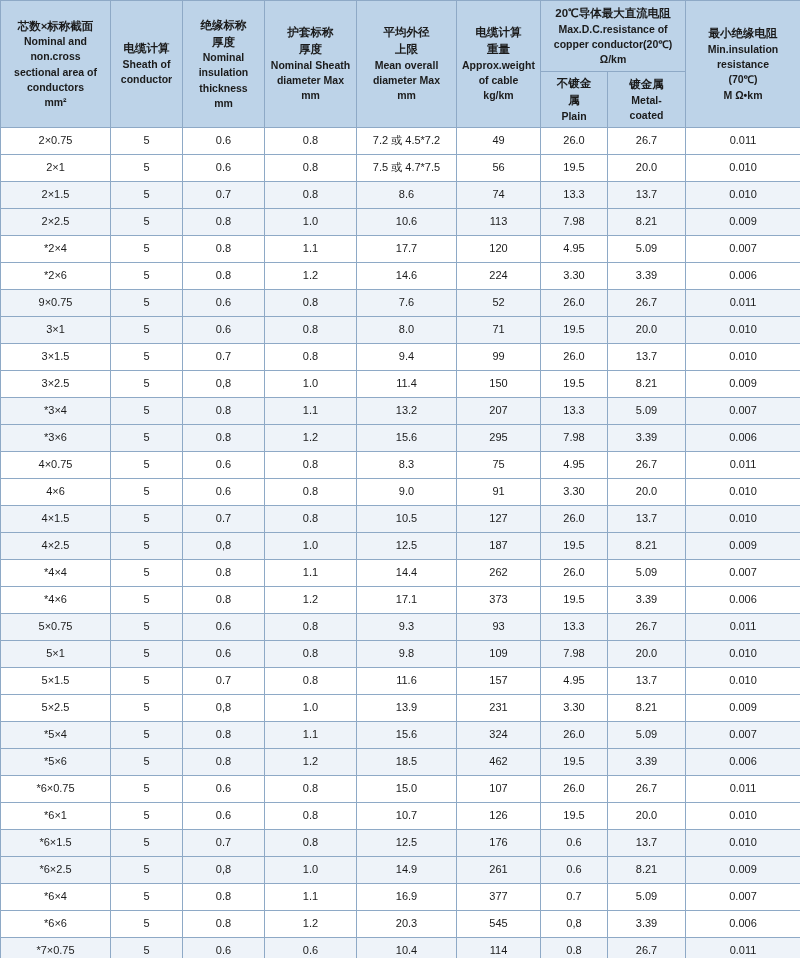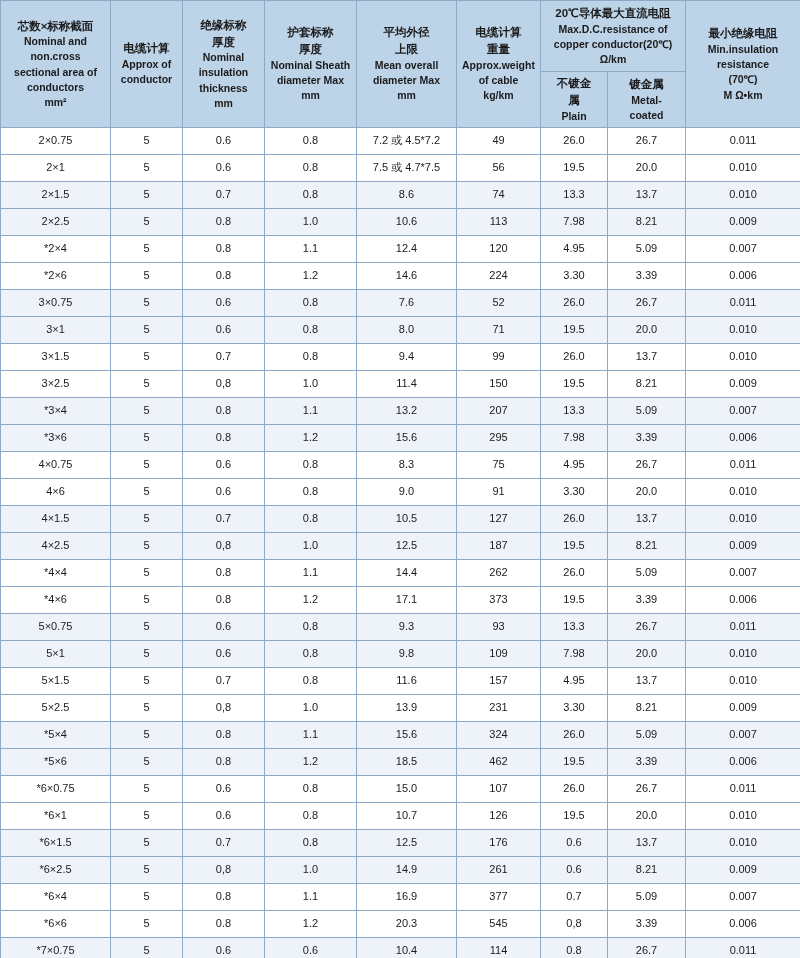--- a/index.html
+++ b/index.html
@@ -118,21 +118,21 @@
         <th rowspan="2">
           <span class="cn">芯数×标称截面</span>
           <span class="en">Nominal and</span>
           <span class="en">non.cross</span>
           <span class="en">sectional area of</span>
           <span class="en">conductors</span>
           <span class="en">mm²</span>
         </th>
         <th rowspan="2">
           <span class="cn">电缆计算</span>
-          <span class="en">Approx of</span>
+          <span class="en">Sheath of</span>
           <span class="en">conductor</span>
         </th>
         <th rowspan="2">
           <span class="cn">绝缘标称</span>
           <span class="cn">厚度</span>
           <span class="en">Nominal</span>
           <span class="en">insulation</span>
           <span class="en">thickness</span>
           <span class="en">mm</span>
         </th>
@@ -225,39 +225,39 @@
           <td>113</td>
           <td>7.98</td>
           <td>8.21</td>
           <td>0.009</td>
         </tr>
         <tr class="band-a">
           <td>*2×4</td>
           <td>5</td>
           <td>0.8</td>
           <td>1.1</td>
-          <td>12.4</td>
+          <td>17.7</td>
           <td>120</td>
           <td>4.95</td>
           <td>5.09</td>
           <td>0.007</td>
         </tr>
         <tr class="band-a">
           <td>*2×6</td>
           <td>5</td>
           <td>0.8</td>
           <td>1.2</td>
           <td>14.6</td>
           <td>224</td>
           <td>3.30</td>
           <td>3.39</td>
           <td>0.006</td>
         </tr>
         <tr class="band-b">
-          <td>3×0.75</td>
+          <td>9×0.75</td>
           <td>5</td>
           <td>0.6</td>
           <td>0.8</td>
           <td>7.6</td>
           <td>52</td>
           <td>26.0</td>
           <td>26.7</td>
           <td>0.011</td>
         </tr>
         <tr class="band-b">

